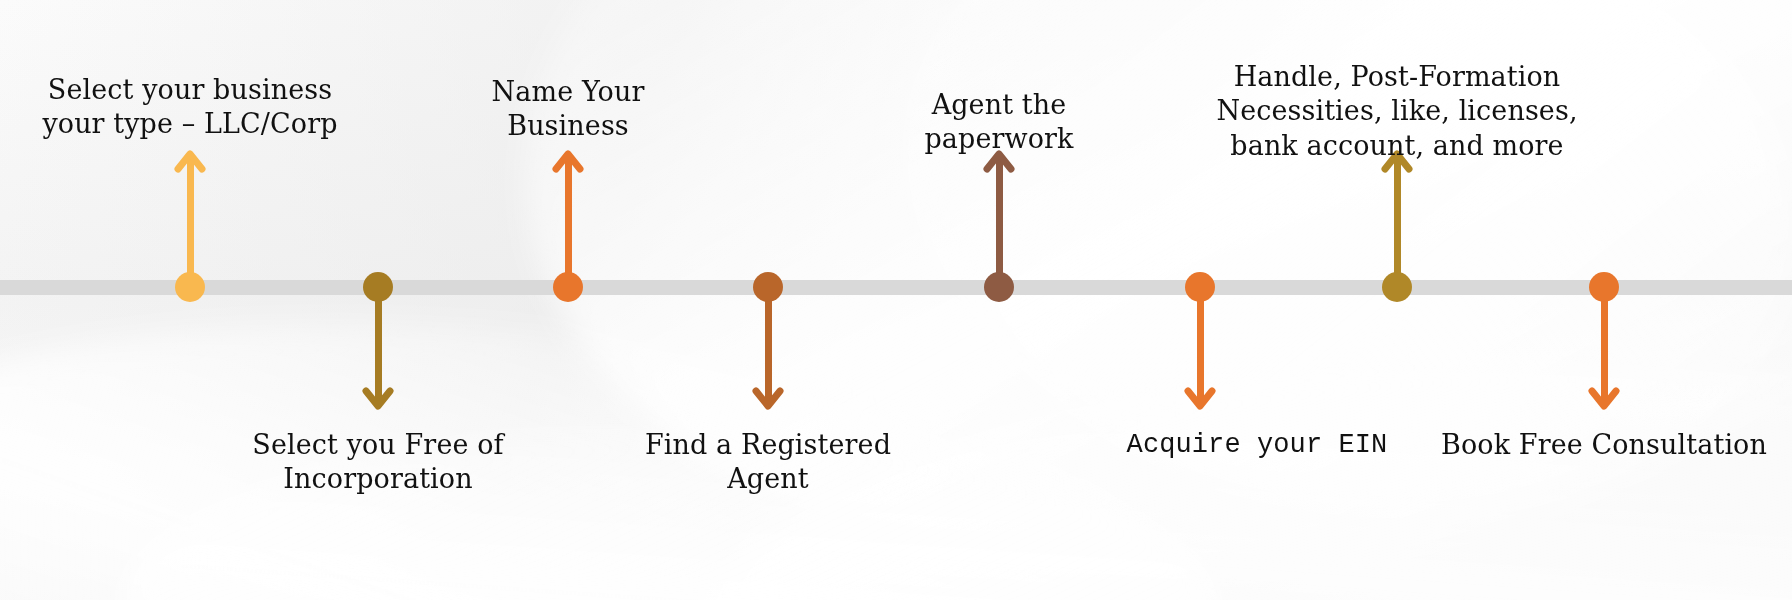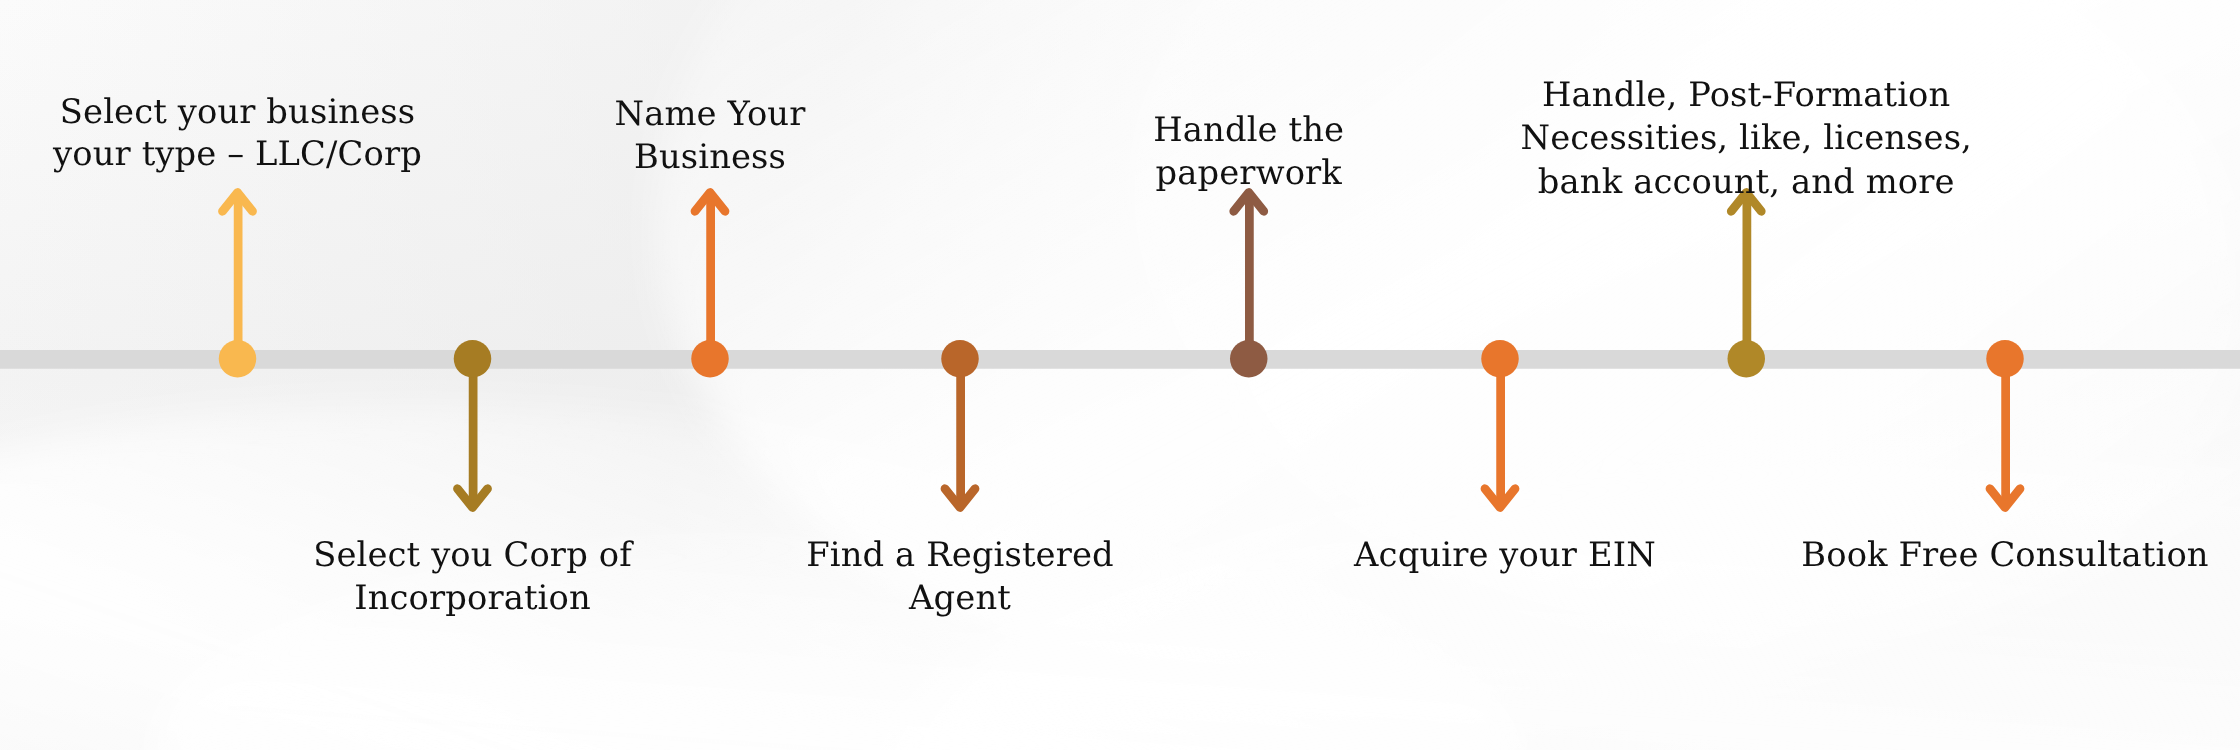--- a/index.html
+++ b/index.html
@@ -104,49 +104,49 @@
         <path d="M3 19 L15 4 L27 19" fill="none" stroke="#f9b84f" stroke-width="7" stroke-linecap="round" stroke-linejoin="round"></path>
       </svg>
       <div class="dot" style="left: 175px; top: 272px; width: 30px; height: 30px; background: rgb(249, 184, 79);"></div>
       <div class="label" style="width: 330px; left: 25px; top: 73px;">Select your business
 your type – LLC/Corp</div>
       <div class="stem" style="left: 374.5px; width: 7px; background: rgb(166, 124, 35); top: 287px; height: 119px;"></div>
       <svg class="arrowhead" width="30" height="24" viewBox="0 0 30 24" style="left: 363px; top: 386px;">
         <path d="M3 5 L15 20 L27 5" fill="none" stroke="#a67c23" stroke-width="7" stroke-linecap="round" stroke-linejoin="round"></path>
       </svg>
       <div class="dot" style="left: 363px; top: 272px; width: 30px; height: 30px; background: rgb(166, 124, 35);"></div>
-      <div class="label" style="width: 330px; left: 213px; top: 428px;">Select you Corp of
+      <div class="label" style="width: 330px; left: 213px; top: 428px;">Select you Free of
 Incorporation</div>
       <div class="stem" style="left: 564.5px; width: 7px; background: rgb(232, 118, 44); top: 154px; height: 133px;"></div>
       <svg class="arrowhead" width="30" height="24" viewBox="0 0 30 24" style="left: 553px; top: 150px;">
         <path d="M3 19 L15 4 L27 19" fill="none" stroke="#e8762c" stroke-width="7" stroke-linecap="round" stroke-linejoin="round"></path>
       </svg>
       <div class="dot" style="left: 553px; top: 272px; width: 30px; height: 30px; background: rgb(232, 118, 44);"></div>
       <div class="label" style="width: 300px; left: 418px; top: 75px;">Name Your
 Business</div>
       <div class="stem" style="left: 764.5px; width: 7px; background: rgb(185, 102, 42); top: 287px; height: 119px;"></div>
       <svg class="arrowhead" width="30" height="24" viewBox="0 0 30 24" style="left: 753px; top: 386px;">
         <path d="M3 5 L15 20 L27 5" fill="none" stroke="#b9662a" stroke-width="7" stroke-linecap="round" stroke-linejoin="round"></path>
       </svg>
       <div class="dot" style="left: 753px; top: 272px; width: 30px; height: 30px; background: rgb(185, 102, 42);"></div>
       <div class="label" style="width: 330px; left: 603px; top: 428px;">Find a Registered
 Agent</div>
       <div class="stem" style="left: 995.5px; width: 7px; background: rgb(142, 91, 67); top: 154px; height: 133px;"></div>
       <svg class="arrowhead" width="30" height="24" viewBox="0 0 30 24" style="left: 984px; top: 150px;">
         <path d="M3 19 L15 4 L27 19" fill="none" stroke="#8e5b43" stroke-width="7" stroke-linecap="round" stroke-linejoin="round"></path>
       </svg>
       <div class="dot" style="left: 984px; top: 272px; width: 30px; height: 30px; background: rgb(142, 91, 67);"></div>
-      <div class="label" style="width: 300px; left: 849px; top: 88px;">Handle the
+      <div class="label" style="width: 300px; left: 849px; top: 88px;">Agent the
 paperwork</div>
       <div class="stem" style="left: 1196.5px; width: 7px; background: rgb(232, 118, 44); top: 287px; height: 119px;"></div>
       <svg class="arrowhead" width="30" height="24" viewBox="0 0 30 24" style="left: 1185px; top: 386px;">
         <path d="M3 5 L15 20 L27 5" fill="none" stroke="#e8762c" stroke-width="7" stroke-linecap="round" stroke-linejoin="round"></path>
       </svg>
       <div class="dot" style="left: 1185px; top: 272px; width: 30px; height: 30px; background: rgb(232, 118, 44);"></div>
-      <div class="label" style="width: 340px; left: 1034px; top: 428px;">Acquire your EIN</div>
+      <div class="label" style="width: 340px; left: 1087px; top: 428px; font-family: Liberation Mono, monospace;">Acquire your EIN</div>
       <div class="stem" style="left: 1393.5px; width: 7px; background: rgb(176, 136, 40); top: 154px; height: 133px;"></div>
       <svg class="arrowhead" width="30" height="24" viewBox="0 0 30 24" style="left: 1382px; top: 150px;">
         <path d="M3 19 L15 4 L27 19" fill="none" stroke="#b08828" stroke-width="7" stroke-linecap="round" stroke-linejoin="round"></path>
       </svg>
       <div class="dot" style="left: 1382px; top: 272px; width: 30px; height: 30px; background: rgb(176, 136, 40);"></div>
       <div class="label" style="width: 400px; left: 1197px; top: 60px;">Handle, Post-Formation
 Necessities, like, licenses,
 bank account, and more</div>
       <div class="stem" style="left: 1600.5px; width: 7px; background: rgb(232, 118, 44); top: 287px; height: 119px;"></div>
       <svg class="arrowhead" width="30" height="24" viewBox="0 0 30 24" style="left: 1589px; top: 386px;">

